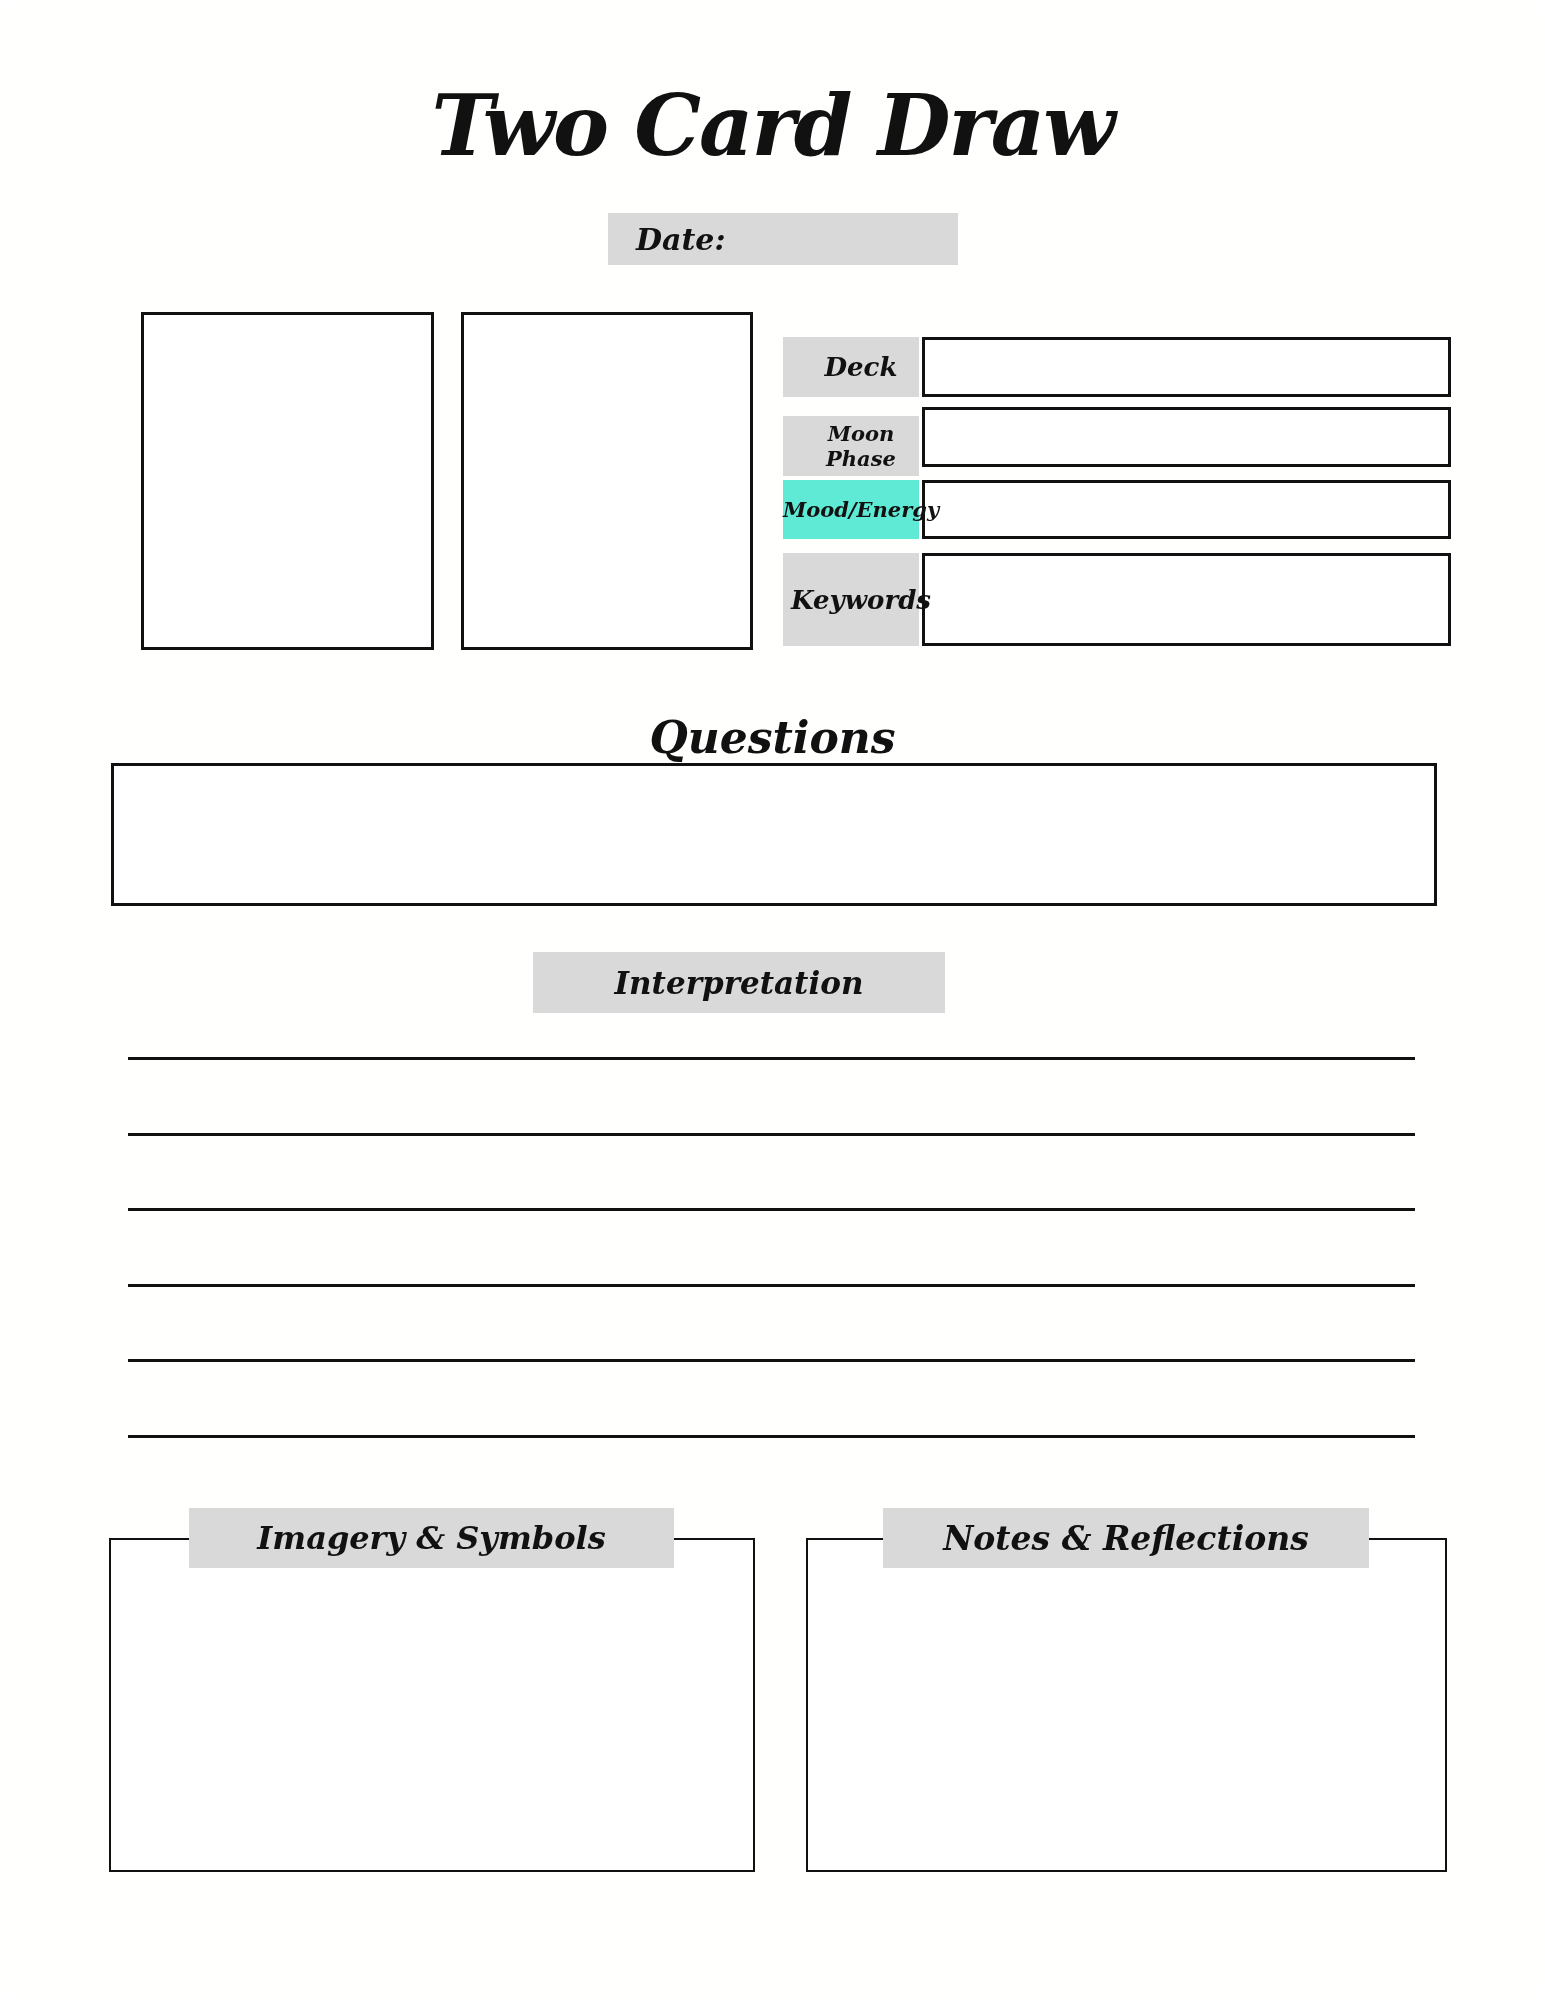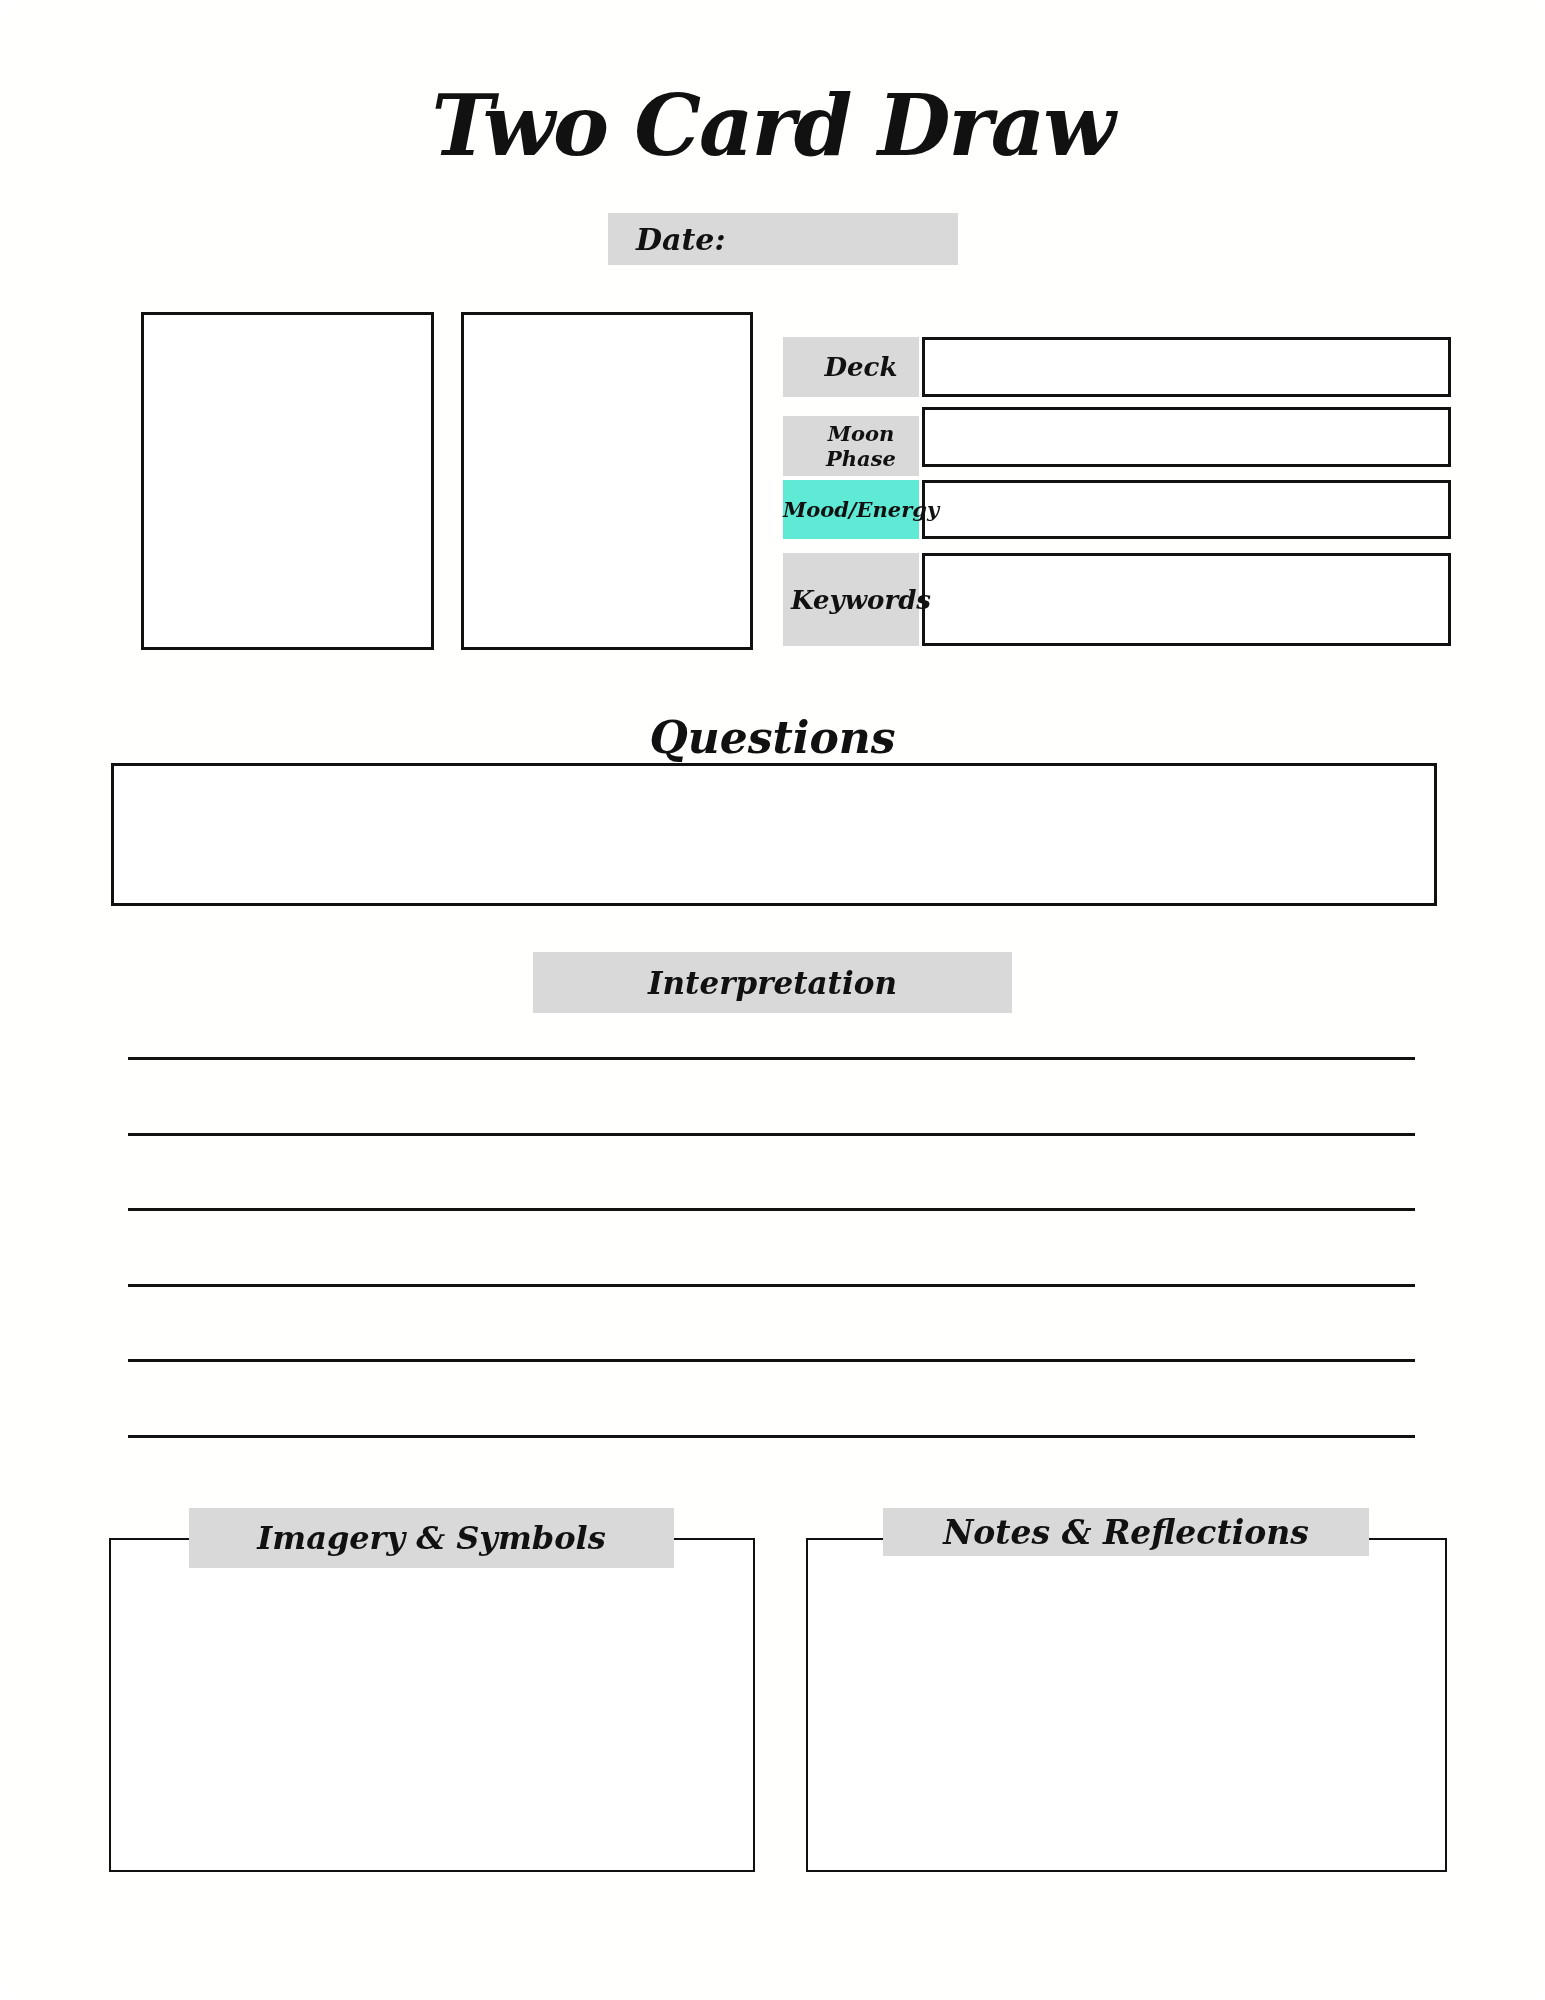--- a/index.html
+++ b/index.html
@@ -72,21 +72,21 @@
   .questions-box {
     position:absolute;
     left:111px; top:763px; width:1326px; height:143px;
     box-sizing:border-box;
     border:3px solid #111111;
     background:#ffffff;
     font-size:24px; padding:8px 14px;
   }
 
   .interpretation-bar {
-    left:533px; top:952px; width:479px; height:61px;
+    left:533px; top:952px; width:412px; height:61px;
     font-size:31px;
   }
 
   .ruled-lines {
     position:absolute;
     left:128px; top:1057px; width:1287px; height:381px;
     display:flex; flex-direction:column; justify-content:space-between;
   }
   .ruled-line { height:3px; background:#111111; }
 
@@ -95,21 +95,21 @@
     box-sizing:border-box;
     border:2px solid #111111;
     background:#ffffff;
     z-index:1;
     font-size:24px; padding:40px 14px 8px;
   }
   .section-box.left  { left:109px; top:1538px; width:646px; height:334px; }
   .section-box.right { left:806px; top:1538px; width:641px; height:334px; }
 
   .section-bar-left  { left:189px; top:1508px; width:485px; height:60px; font-size:32px; }
-  .section-bar-right { left:883px; top:1508px; width:486px; height:48px; font-size:33px; }
+  .section-bar-right { left:883px; top:1508px; width:486px; height:60px; font-size:33px; }
 </style>
 </head>
 <body>
 
 <div class="page" style="background: rgb(255, 255, 254); color: rgb(17, 17, 17);">
 
   <div class="page-title script">Two Card Draw</div>
 
   <div class="graybar date-bar script" style="background: rgb(217, 217, 217);">
     <span>Date:</span>

